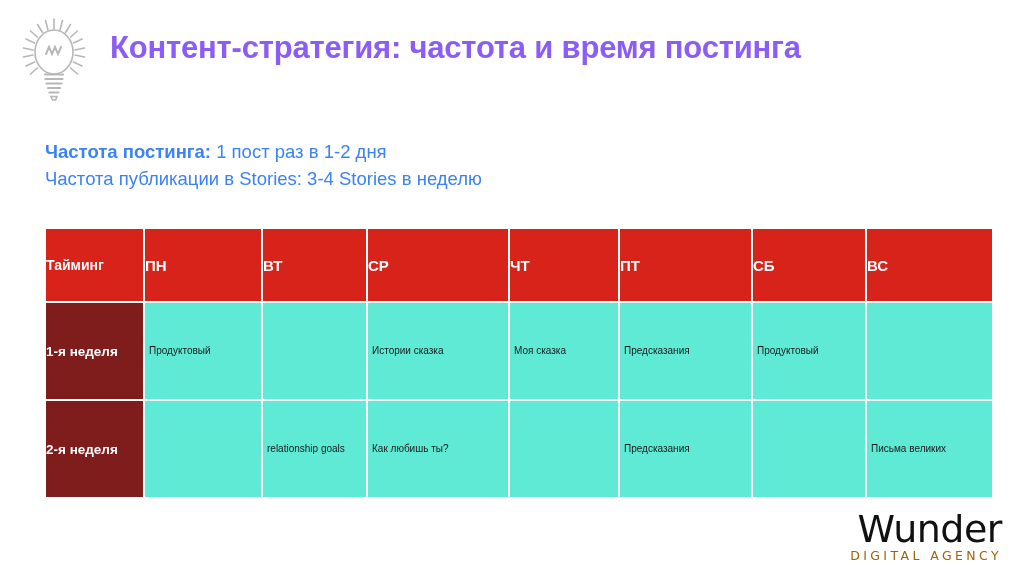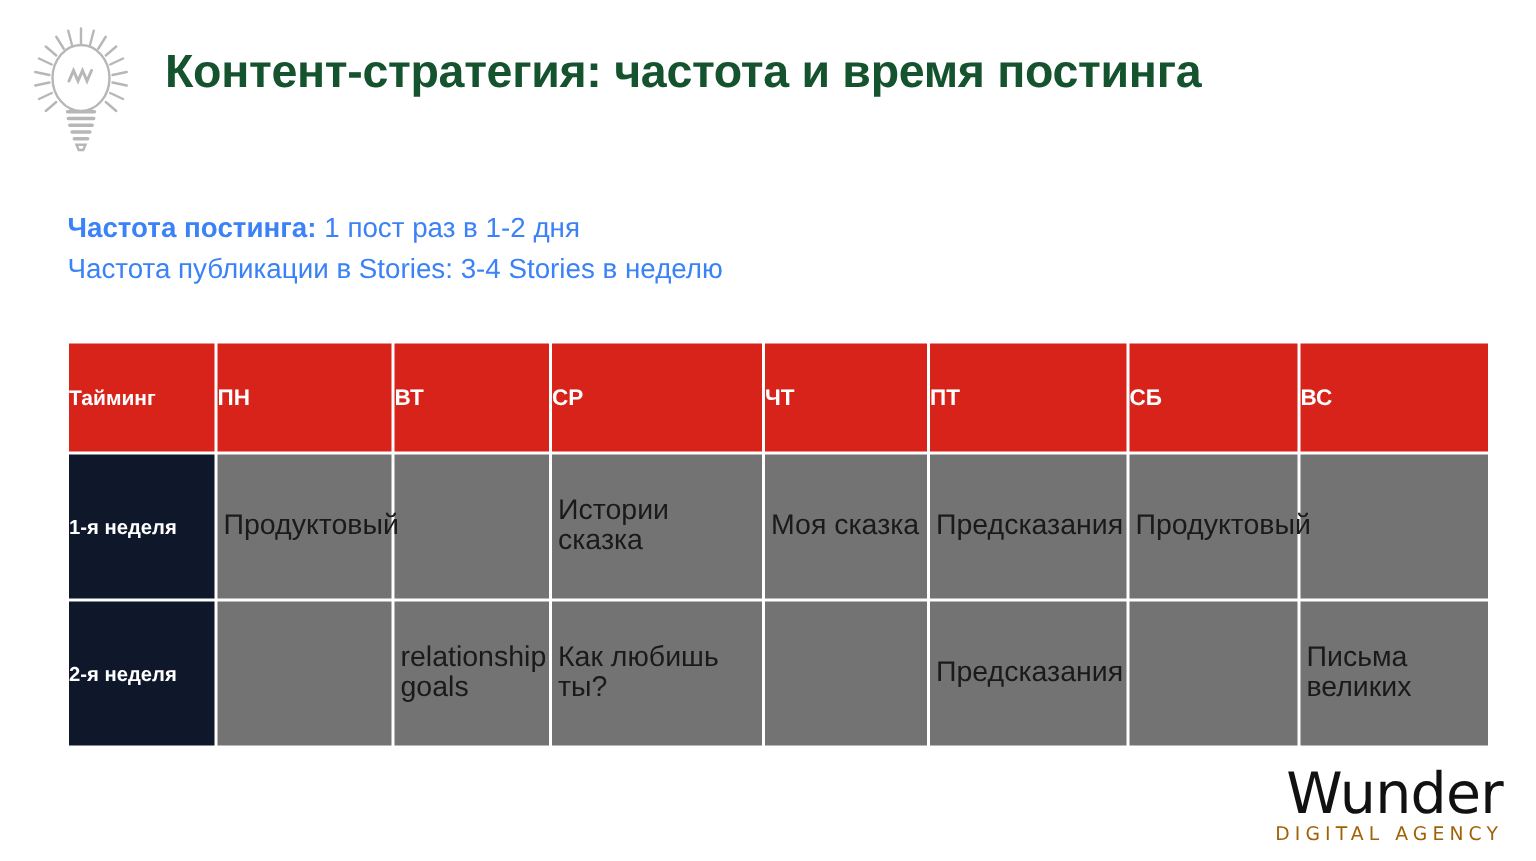--- a/index.html
+++ b/index.html
@@ -32,21 +32,21 @@
     width: 72px;
     height: 86px;
   }
   .page-title {
     position: absolute;
     left: 110px;
     top: 30px;
     width: 890px;
     font-size: 31px;
     font-weight: bold;
-    color: #14532d;
+    color: #8b5cf6;
     letter-spacing: -0.2px;
     white-space: nowrap;
   }
 
   
   .intro-block {
     position: absolute;
     left: 45px;
     top: 138px;
     width: 900px;
@@ -82,30 +82,30 @@
     background: #D8231A;
     color: #ffffff;
     font-size: 15px;
     font-weight: bold;
     height: 72px;
   }
   .schedule-table th.col-timing {
     font-size: 14px;
   }
   .row-label {
-    background: #0f172a;
+    background: #7f1d1d;
     color: #ffffff;
     font-size: 13.5px;
     font-weight: bold;
     height: 96px;
   }
   .schedule-table td.cell {
-    background: #737373;
+    background: #5eead4;
     color: #1a1a1a;
-    font-size: 19px;
+    font-size: 10px;
     line-height: 20px;
     height: 96px;
     padding: 0 4px;
   }
 
   
   col.c0 { width: 97px; }
   col.c1 { width: 116px; }
   col.c2 { width: 103px; }
   col.c3 { width: 140px; }

